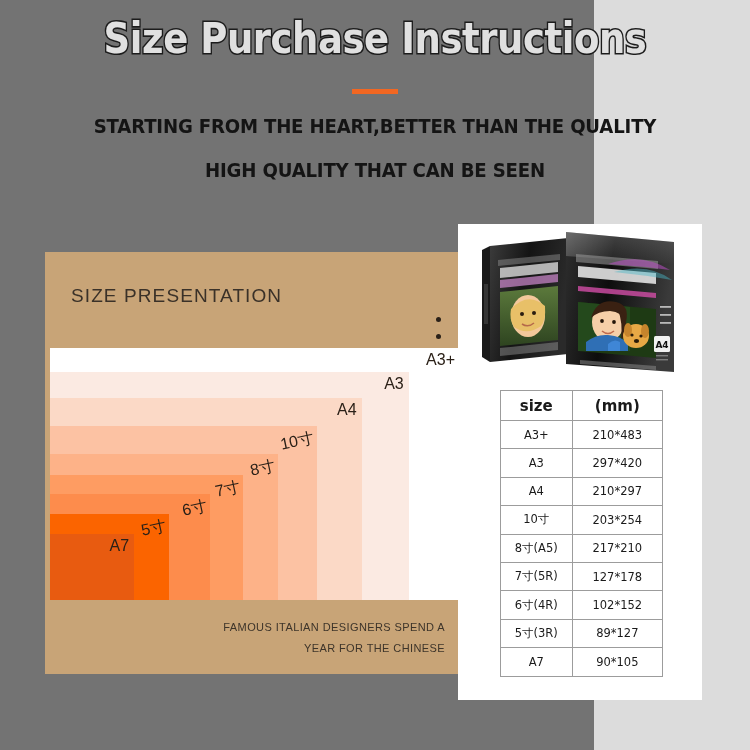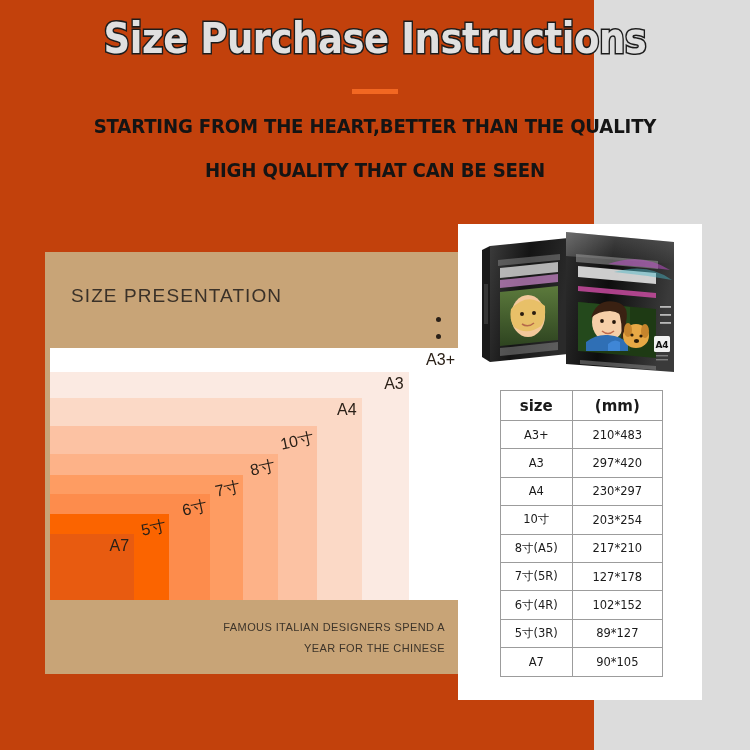--- a/index.html
+++ b/index.html
@@ -5,21 +5,21 @@
   * { box-sizing: border-box; margin: 0; padding: 0; }
   html, body {
     width: 750px; height: 750px;
     background: #dcdcdc;
     font-family: "Liberation Sans", sans-serif;
     overflow: hidden;
   }
   #page {
     position: relative;
     width: 594px; height: 750px;
-    background: #c2410c;
+    background: #737373;
     padding-left: 8px;
   }
 
   
   #header { position: absolute; left: 0; top: 0; width: 750px; }
   #main-title {
     text-align: center;
     font-size: 43px;
     font-weight: bold;
     letter-spacing: -0.5px;
@@ -295,21 +295,21 @@
           <tr>
             <td class="col-size">A3+</td>
             <td class="col-mm">210*483</td>
           </tr>
           <tr>
             <td class="col-size">A3</td>
             <td class="col-mm">297*420</td>
           </tr>
           <tr>
             <td class="col-size">A4</td>
-            <td class="col-mm">230*297</td>
+            <td class="col-mm">210*297</td>
           </tr>
           <tr>
             <td class="col-size">10寸</td>
             <td class="col-mm">203*254</td>
           </tr>
           <tr>
             <td class="col-size">8寸(A5)</td>
             <td class="col-mm">217*210</td>
           </tr>
           <tr>

